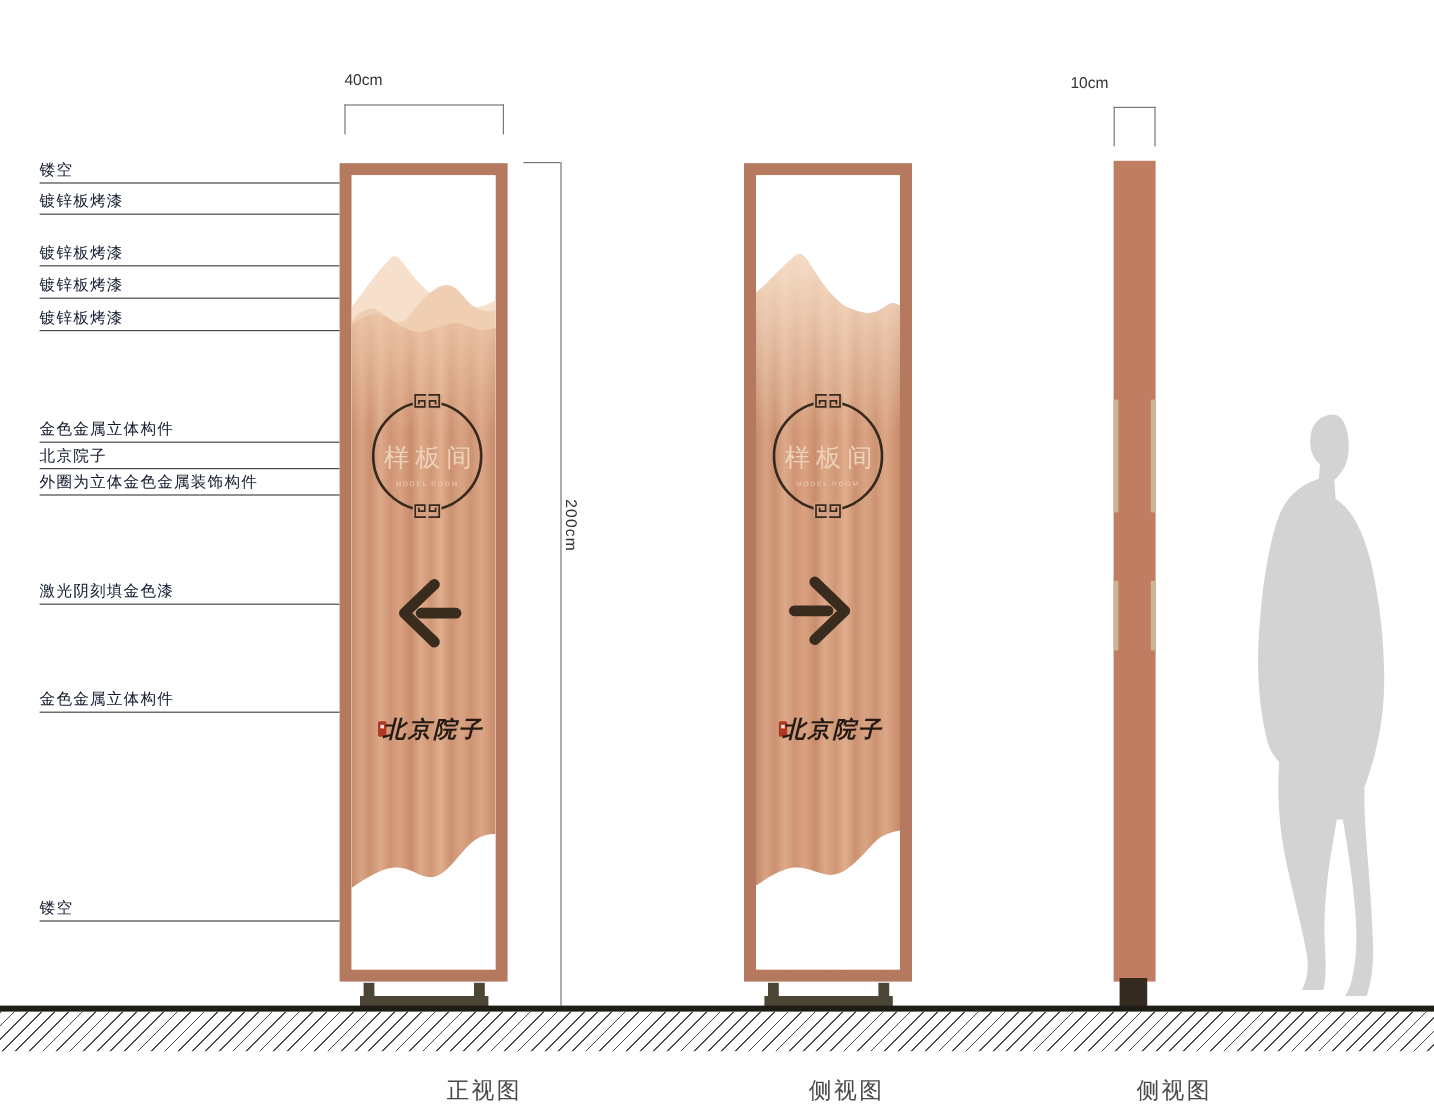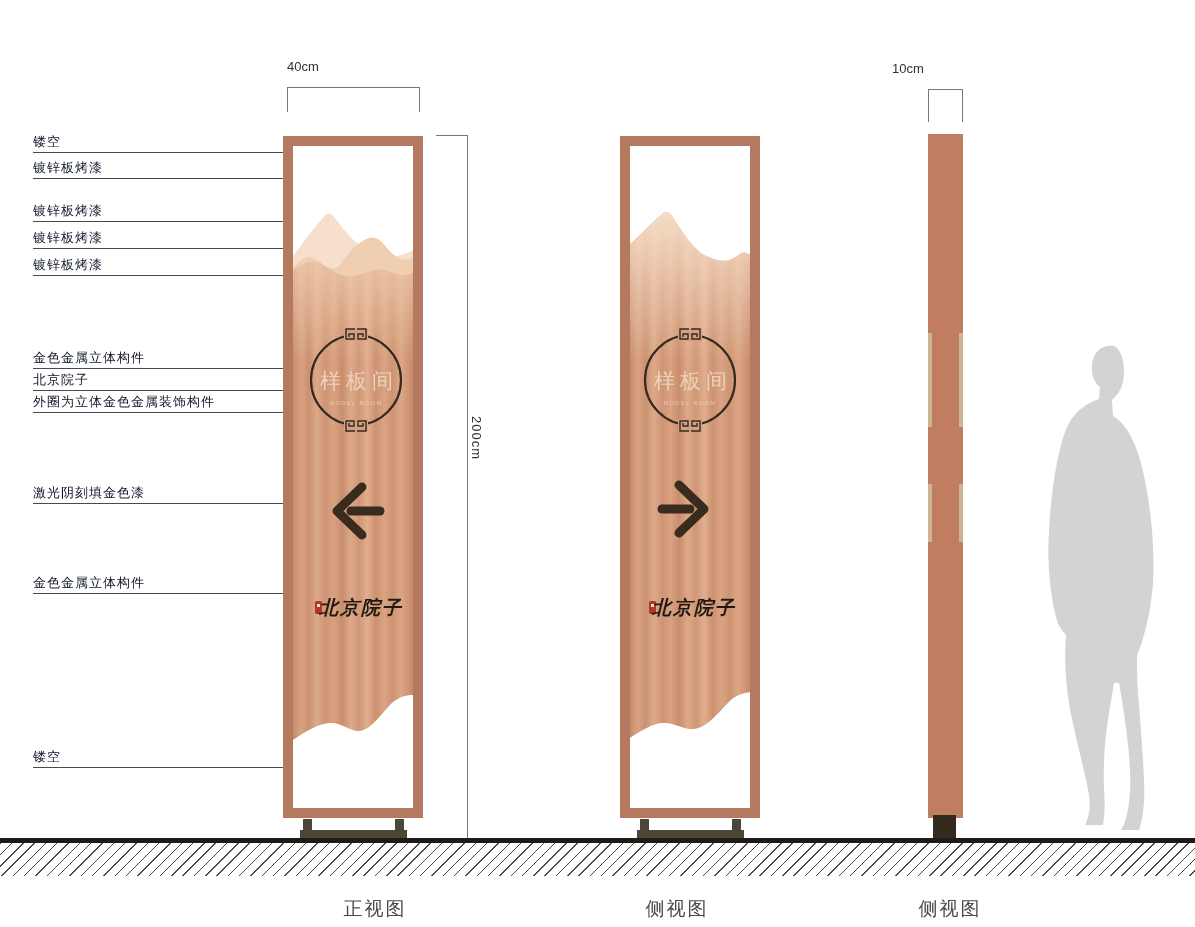--- a/index.html
+++ b/index.html
@@ -5,21 +5,21 @@
   html,body{margin:0;padding:0;background:#ffffff;}
   #canvas{
     position:relative;width:1195px;height:927px;background:#ffffff;overflow:hidden;
     font-family:"Liberation Sans","DejaVu Sans",sans-serif;
   }
   .abs{position:absolute;}
   .ann-text{left:33px;font-size:13px;color:#0f172a;letter-spacing:1px;white-space:nowrap;}
   .ann-line{left:33px;height:1px;background:#4a4a4a;}
   .dim-text{font-size:13px;color:#333;}
   .dim-line{background:#777;}
-  .view-label{font-size:19px;color:#4a4a4a;letter-spacing:2px;text-align:center;width:120px;}
+  .view-label{font-size:19px;color:#4a4a4a;letter-spacing:2px;text-align:right;width:120px;}
   .frame{box-sizing:border-box;border:10px solid #b5795f;background:#ffffff;}
   .column{background:#c07d61;}
   .strip{background:#ccb495;width:4px;}
   .base-dark{background:#4b4636;}
   .vtext{writing-mode:vertical-rl;font-size:13px;color:#333;letter-spacing:1px;}
   svg{display:block;}
 </style>
 </head>
 <body>
 

